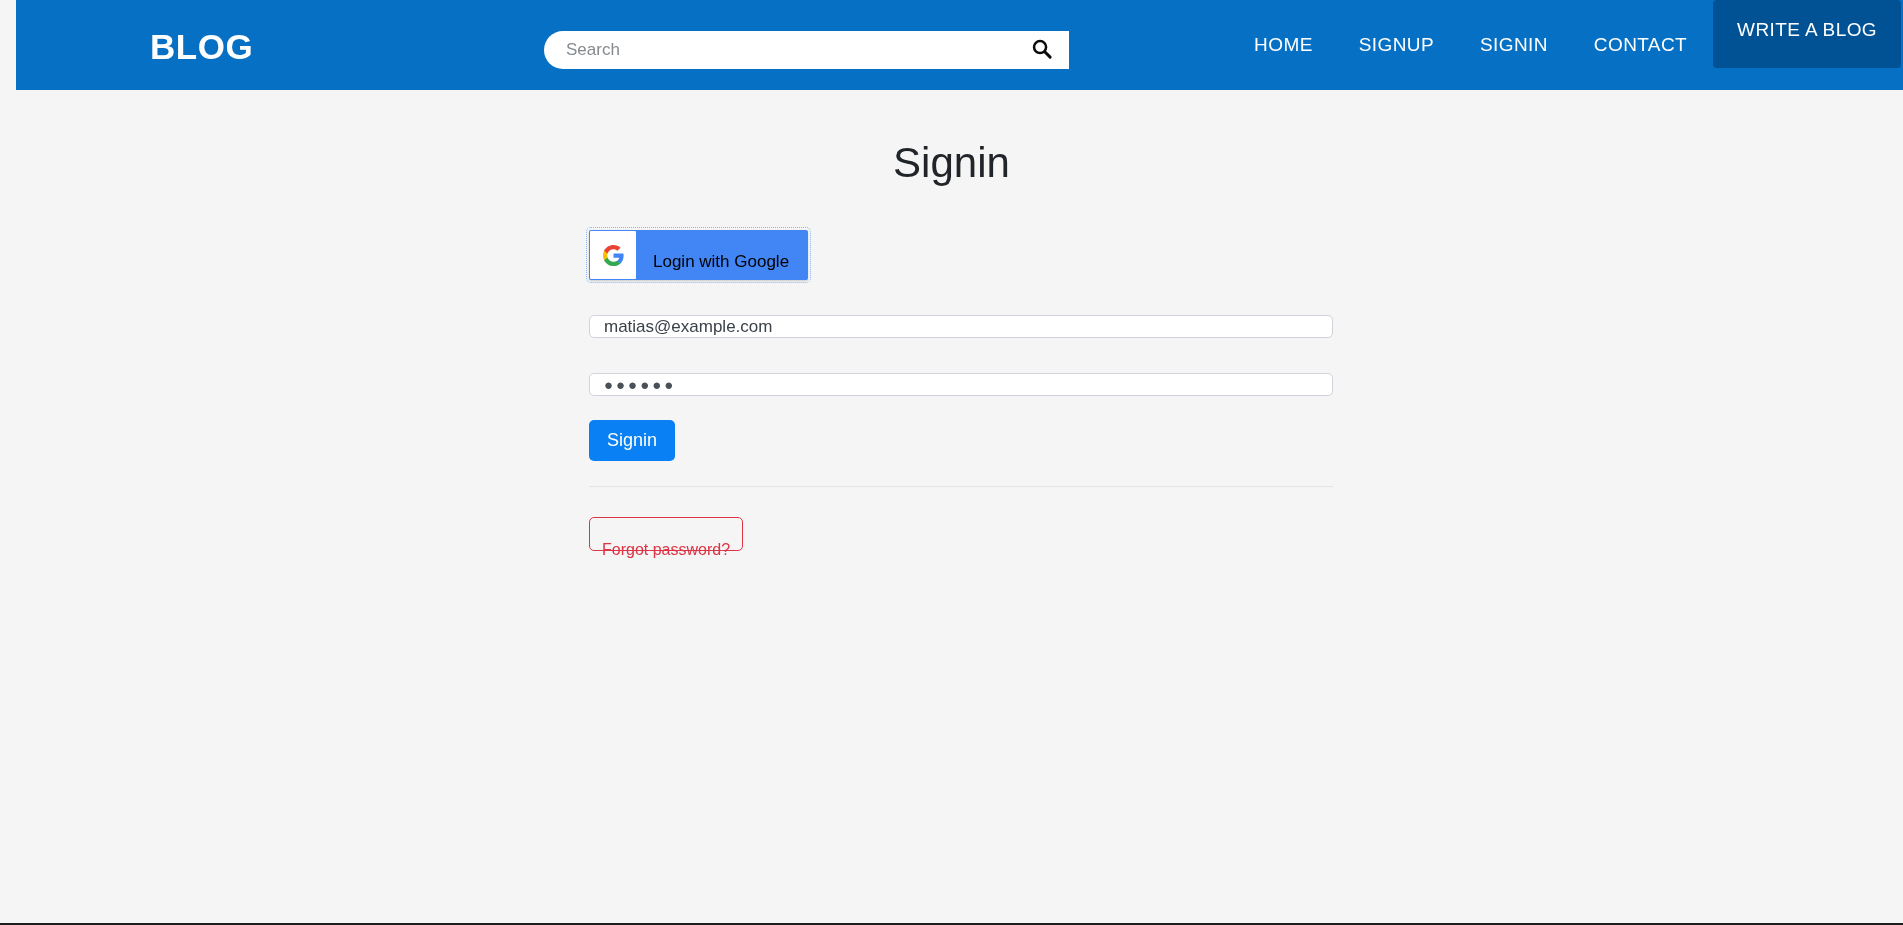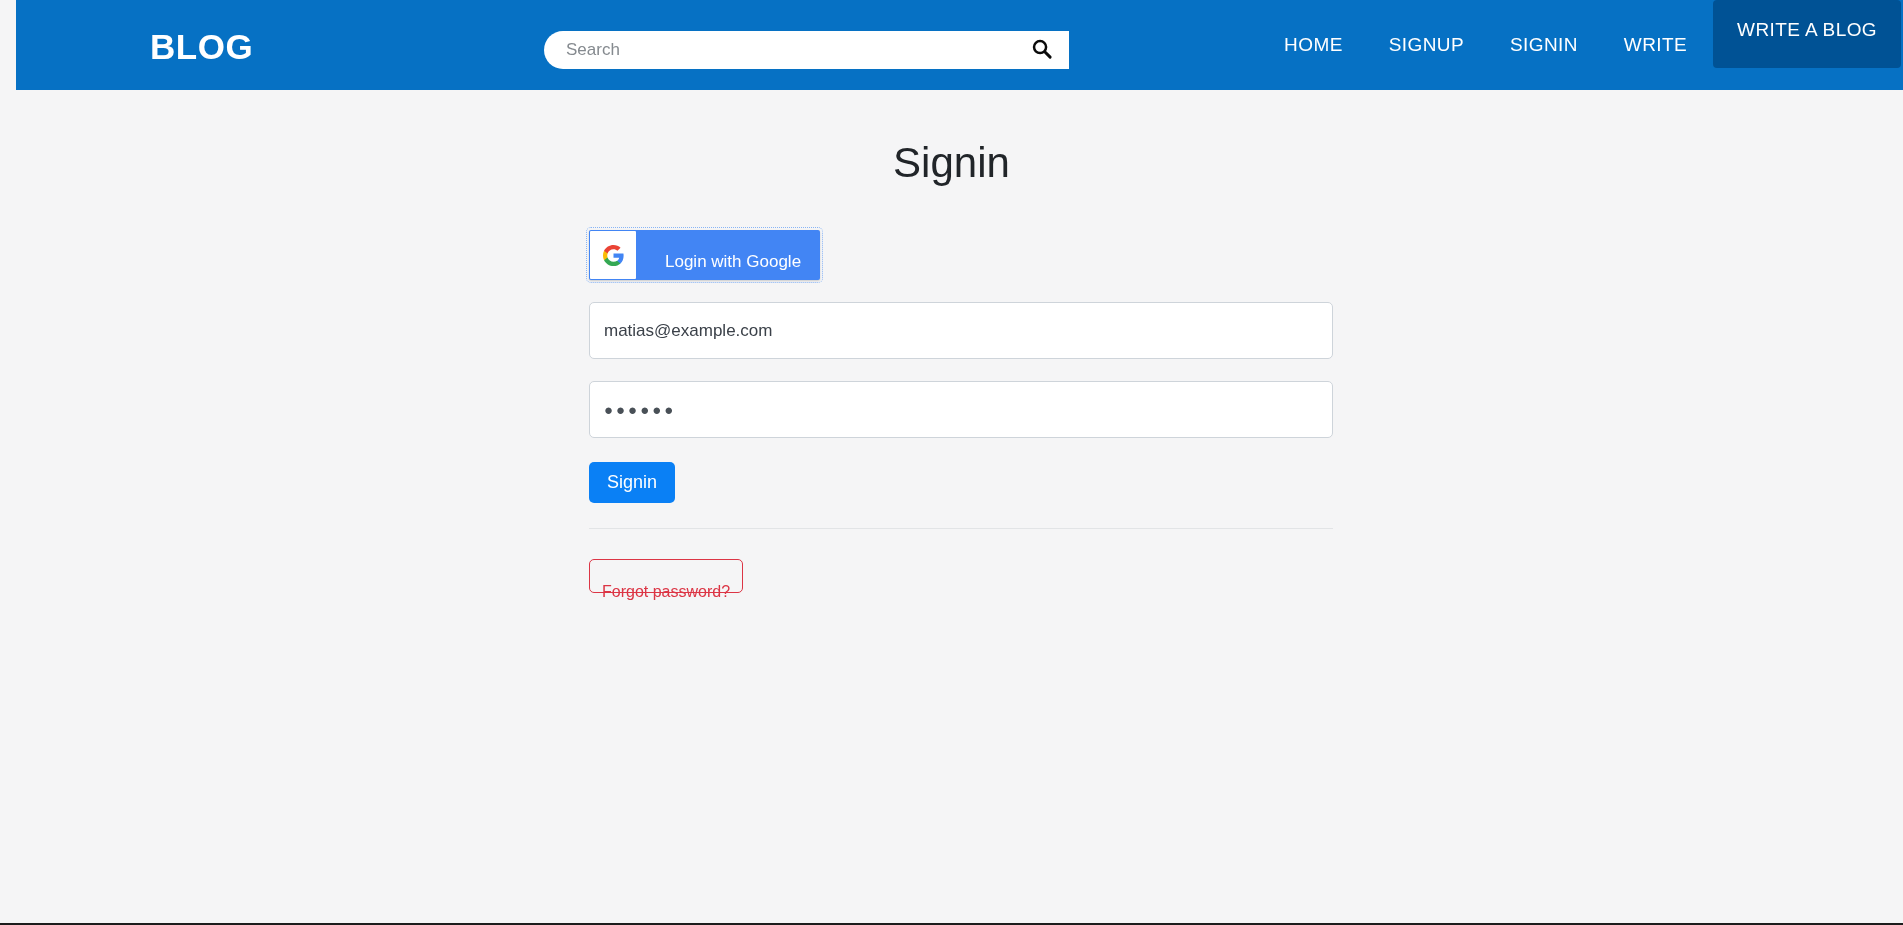--- a/index.html
+++ b/index.html
@@ -163,34 +163,33 @@
     background: #ffffff;
     display: flex;
     align-items: center;
     justify-content: center;
     border-radius: 1px;
     flex: 0 0 auto;
   }
   .google-btn-label {
     display: flex;
     align-items: center;
-    color: #ffffff;
+    color: #000000;
     font-size: 17px;
     padding: 14px 18px 0 17px;
     white-space: nowrap;
-    margin-left: 12px;
   }
 
   
   .form-control {
     display: block;
     box-sizing: border-box;
     width: 744px;
-    height: 57px;
-    margin-top: 22px;
+    height: 23px;
+    margin-top: 35px;
     background: #ffffff;
     border: 1px solid #ced4da;
     border-radius: 5px;
     font-family: "Liberation Sans", sans-serif;
     font-size: 17px;
     color: #3b4149;
     padding: 0 14px;
     outline: none;
   }
   .form-control.pw {
@@ -264,21 +263,21 @@
           <line x1="15.4" y1="15.4" x2="21" y2="21" stroke="#0b0b0b" stroke-width="3.1" stroke-linecap="round"></line>
         </svg>
       </span>
     </button>
   </div>
 
   <div class="nav-links">
     <a class="nav-link" href="#">HOME</a>
     <a class="nav-link" href="#">SIGNUP</a>
     <a class="nav-link" href="#">SIGNIN</a>
-    <a class="nav-link" href="#">WRITE</a>
+    <a class="nav-link" href="#">CONTACT</a>
     <a class="nav-cta" href="#">WRITE A BLOG</a>
   </div>
 
 </div>
 
 <div class="main">
 
   <h1 class="page-title">Signin</h1>
 
   <div class="form-area">

